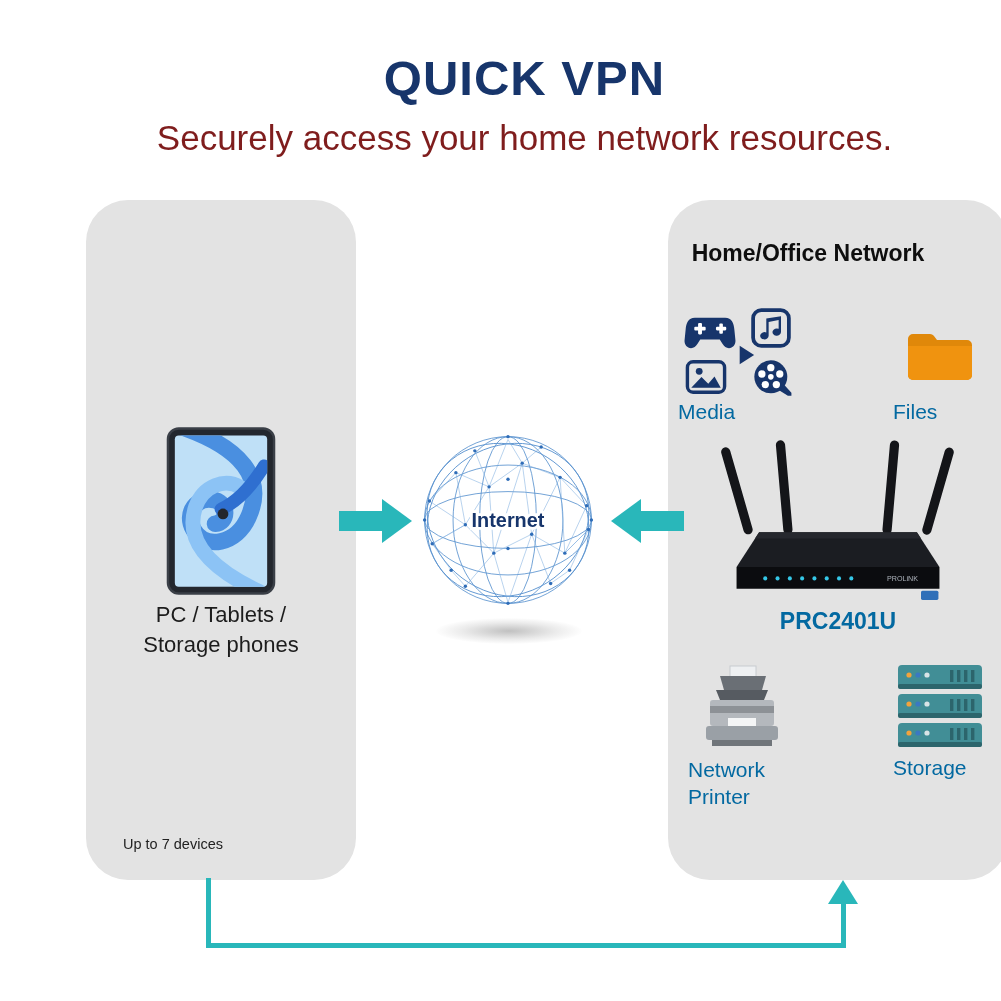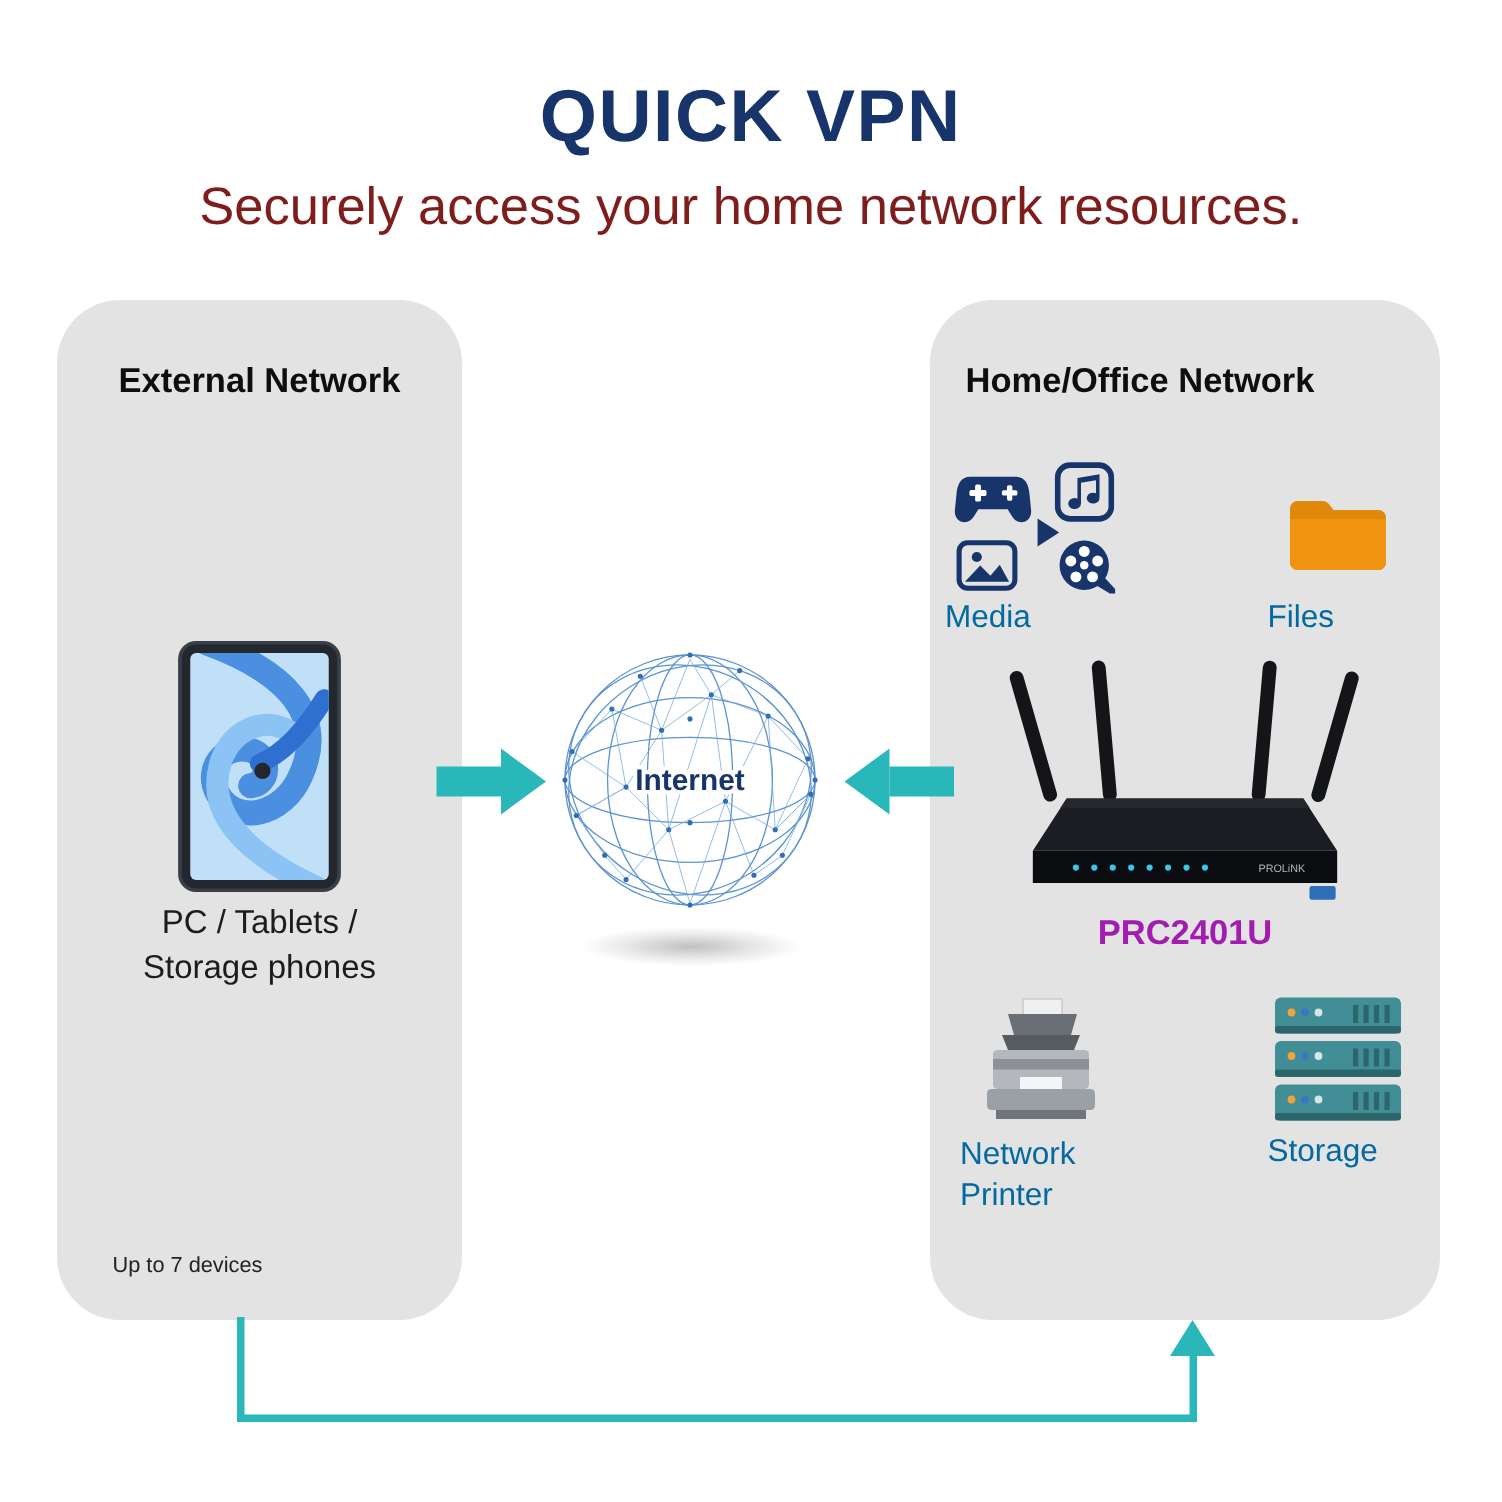--- a/index.html
+++ b/index.html
@@ -1,19 +1,19 @@
 <!DOCTYPE html>
 <html><head>
 <meta charset="utf-8">
 <style>
   * { margin:0; padding:0; box-sizing:border-box; }
   html,body { background:#fff; }
   body { font-family:"Liberation Sans", sans-serif; color:#1b1b1b; }
   .canvas { position:relative; width:1001px; height:1001px; background:#ffffff; overflow:hidden; }
-  .abs { position:absolute; }
+  .abs { position:absolute;margin-left:48px; }
 
   .title { left:0; right:0; top:50px; text-align:center; font-size:49px; font-weight:800; color:#17356b; letter-spacing:1px; }
   .subtitle { left:0; right:0; top:118px; text-align:center; font-size:35px; font-weight:400; color:#7f1d1d; }
 
   .panel { top:200px; height:680px; background:#e3e3e3; border-radius:42px; }
   .panel.left-panel { left:38px; width:270px; }
   .panel.right-panel { left:620px; width:340px; }
 
   .panel-heading { top:240px; font-size:23px; font-weight:bold; color:#0e0e0e; text-align:center; }
   .panel-heading.ext { left:38px; width:270px; }
@@ -42,21 +42,21 @@
   .icon-music  { left:703px; top:308px; width:40px; height:40px; }
   .icon-play   { left:690px; top:344px; width:17px; height:22px; }
   .icon-picture{ left:637px; top:360px; width:42px; height:34px; }
   .icon-reel   { left:704px; top:358px; width:40px; height:40px; }
   .label { font-size:21px; color:#0369a1; }
   .media-label { left:630px; top:400px; width:120px; }
   .icon-folder { left:858px; top:328px; width:68px; height:58px; }
   .files-label { left:845px; top:400px; width:95px; }
 
   .router { left:672px; top:438px; width:236px; height:166px;text-align:right; }
-  .router-model { left:690px; top:608px; width:200px; text-align:center; font-size:23px; font-weight:bold; color:#a21caf; }
+  .router-model { left:690px; top:608px; width:200px; text-align:center; font-size:23px; font-weight:bold; color:#0369a1; }
 
   .printer { left:648px; top:664px; width:92px; height:90px; }
   .printer-label { left:640px; top:756px; width:106px; line-height:1.3; }
   .storage { left:846px; top:664px; width:92px; height:86px; }
   .storage-label { left:845px; top:756px; width:94px; }
 
   .conn-line { background:#29b7ba; }
   .conn-v-left  { left:158px; top:878px; width:5px; height:70px; }
   .conn-h       { left:158px; top:943px; width:640px; height:5px; }
   .conn-v-right { left:793px; top:902px; width:5px; height:46px; }
@@ -68,21 +68,20 @@
 <body>
 
 <div class="canvas">
 
   <div class="abs title">QUICK VPN</div>
   <div class="abs subtitle">Securely access your home network resources.</div>
 
   <div class="abs panel left-panel"></div>
   <div class="abs panel right-panel"></div>
 
-  <div class="abs panel-heading ext">External Network</div>
   <div class="abs panel-heading home">Home/Office Network</div>
 
   <div class="abs tablet">
     <svg width="110" height="170" viewBox="0 0 112 172">
       <defs>
         <clipPath id="scr">
             <rect x="9" y="9" width="94" height="154" rx="4"></rect>
           </clipPath>
       </defs>
       <rect x="2" y="2" width="108" height="168" rx="11" fill="#23272e" stroke="#3a3f47" stroke-width="2.5"></rect>

